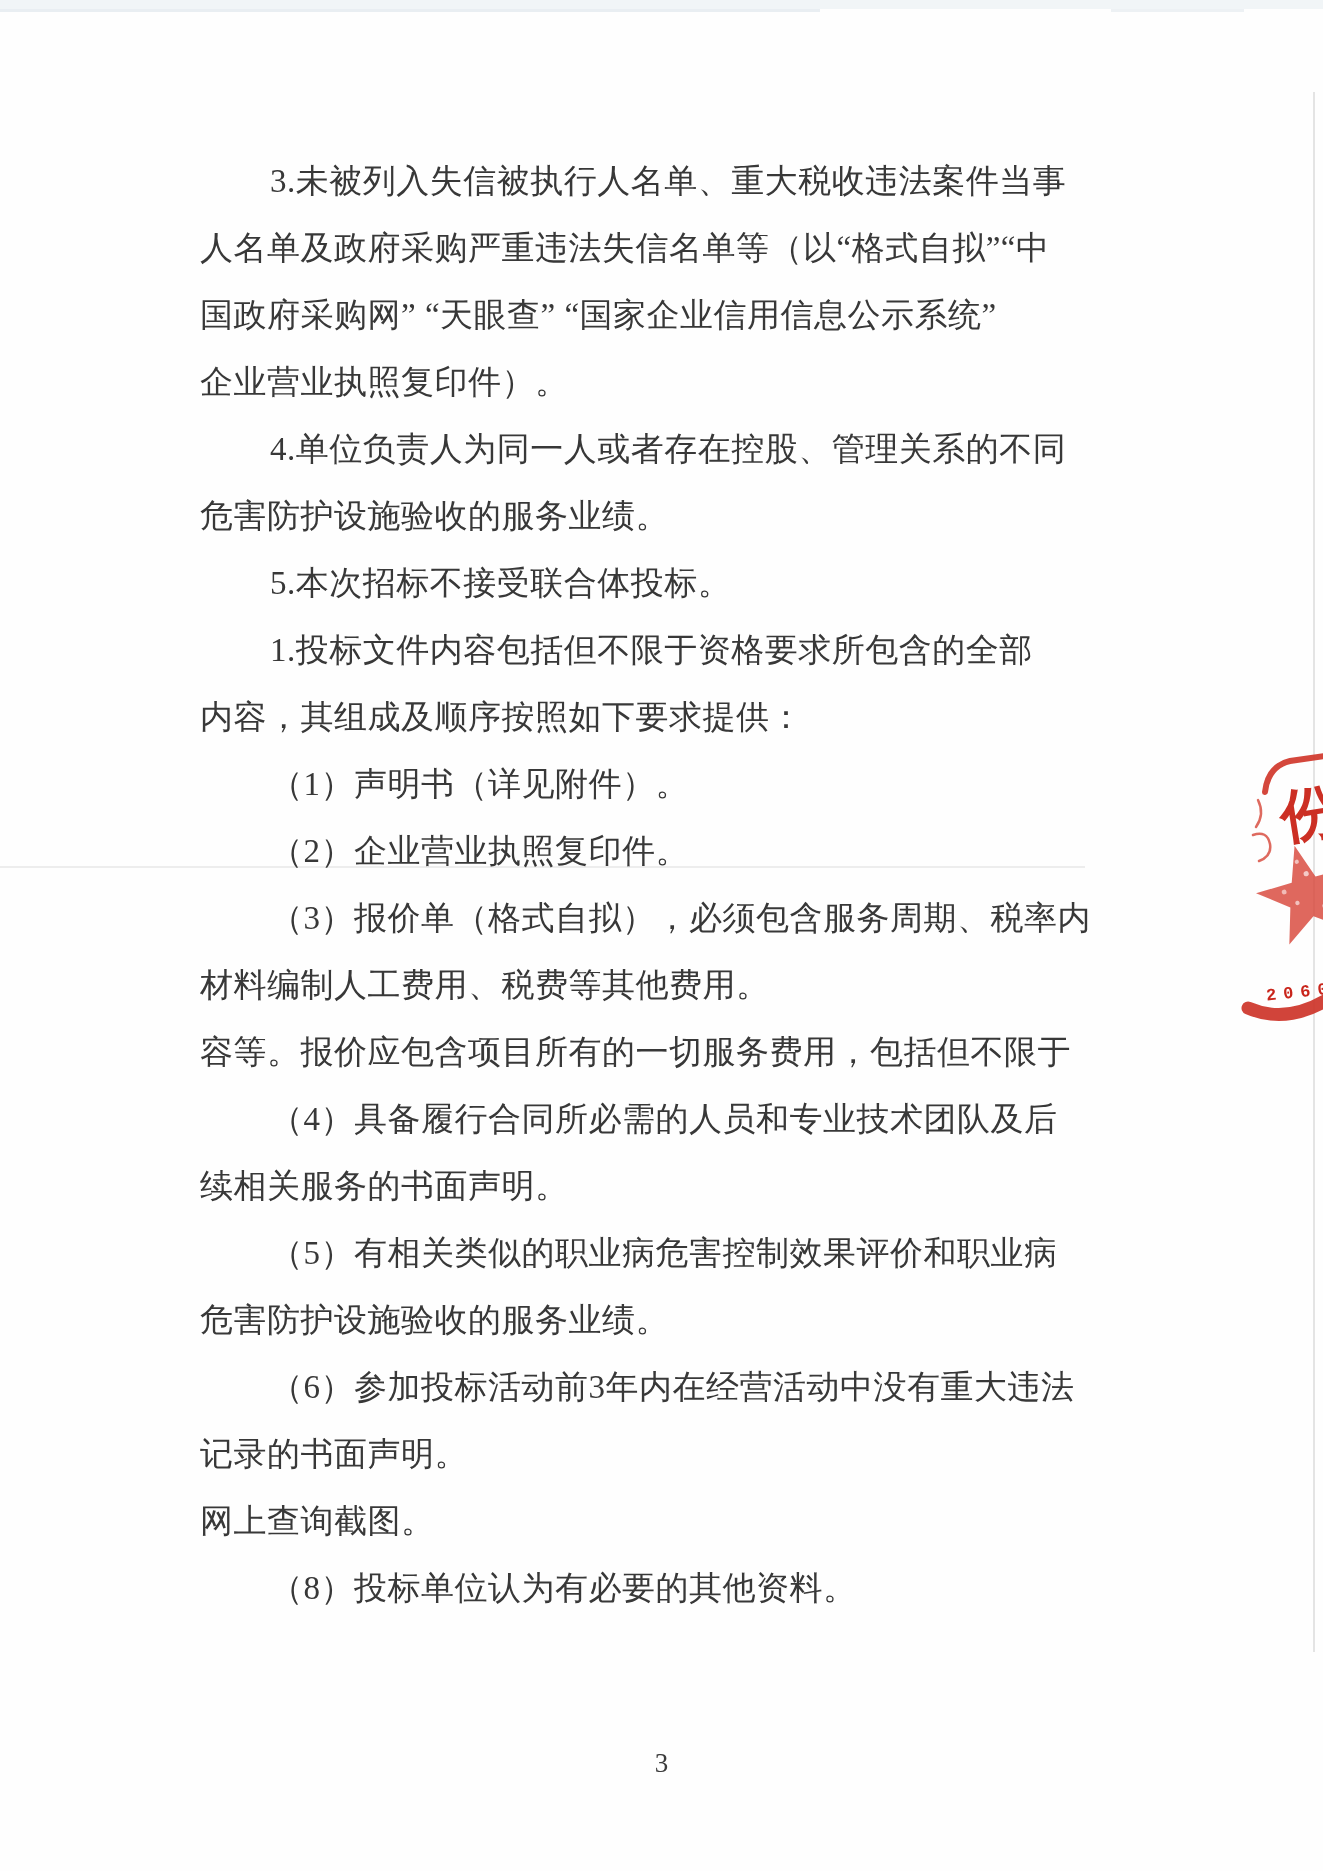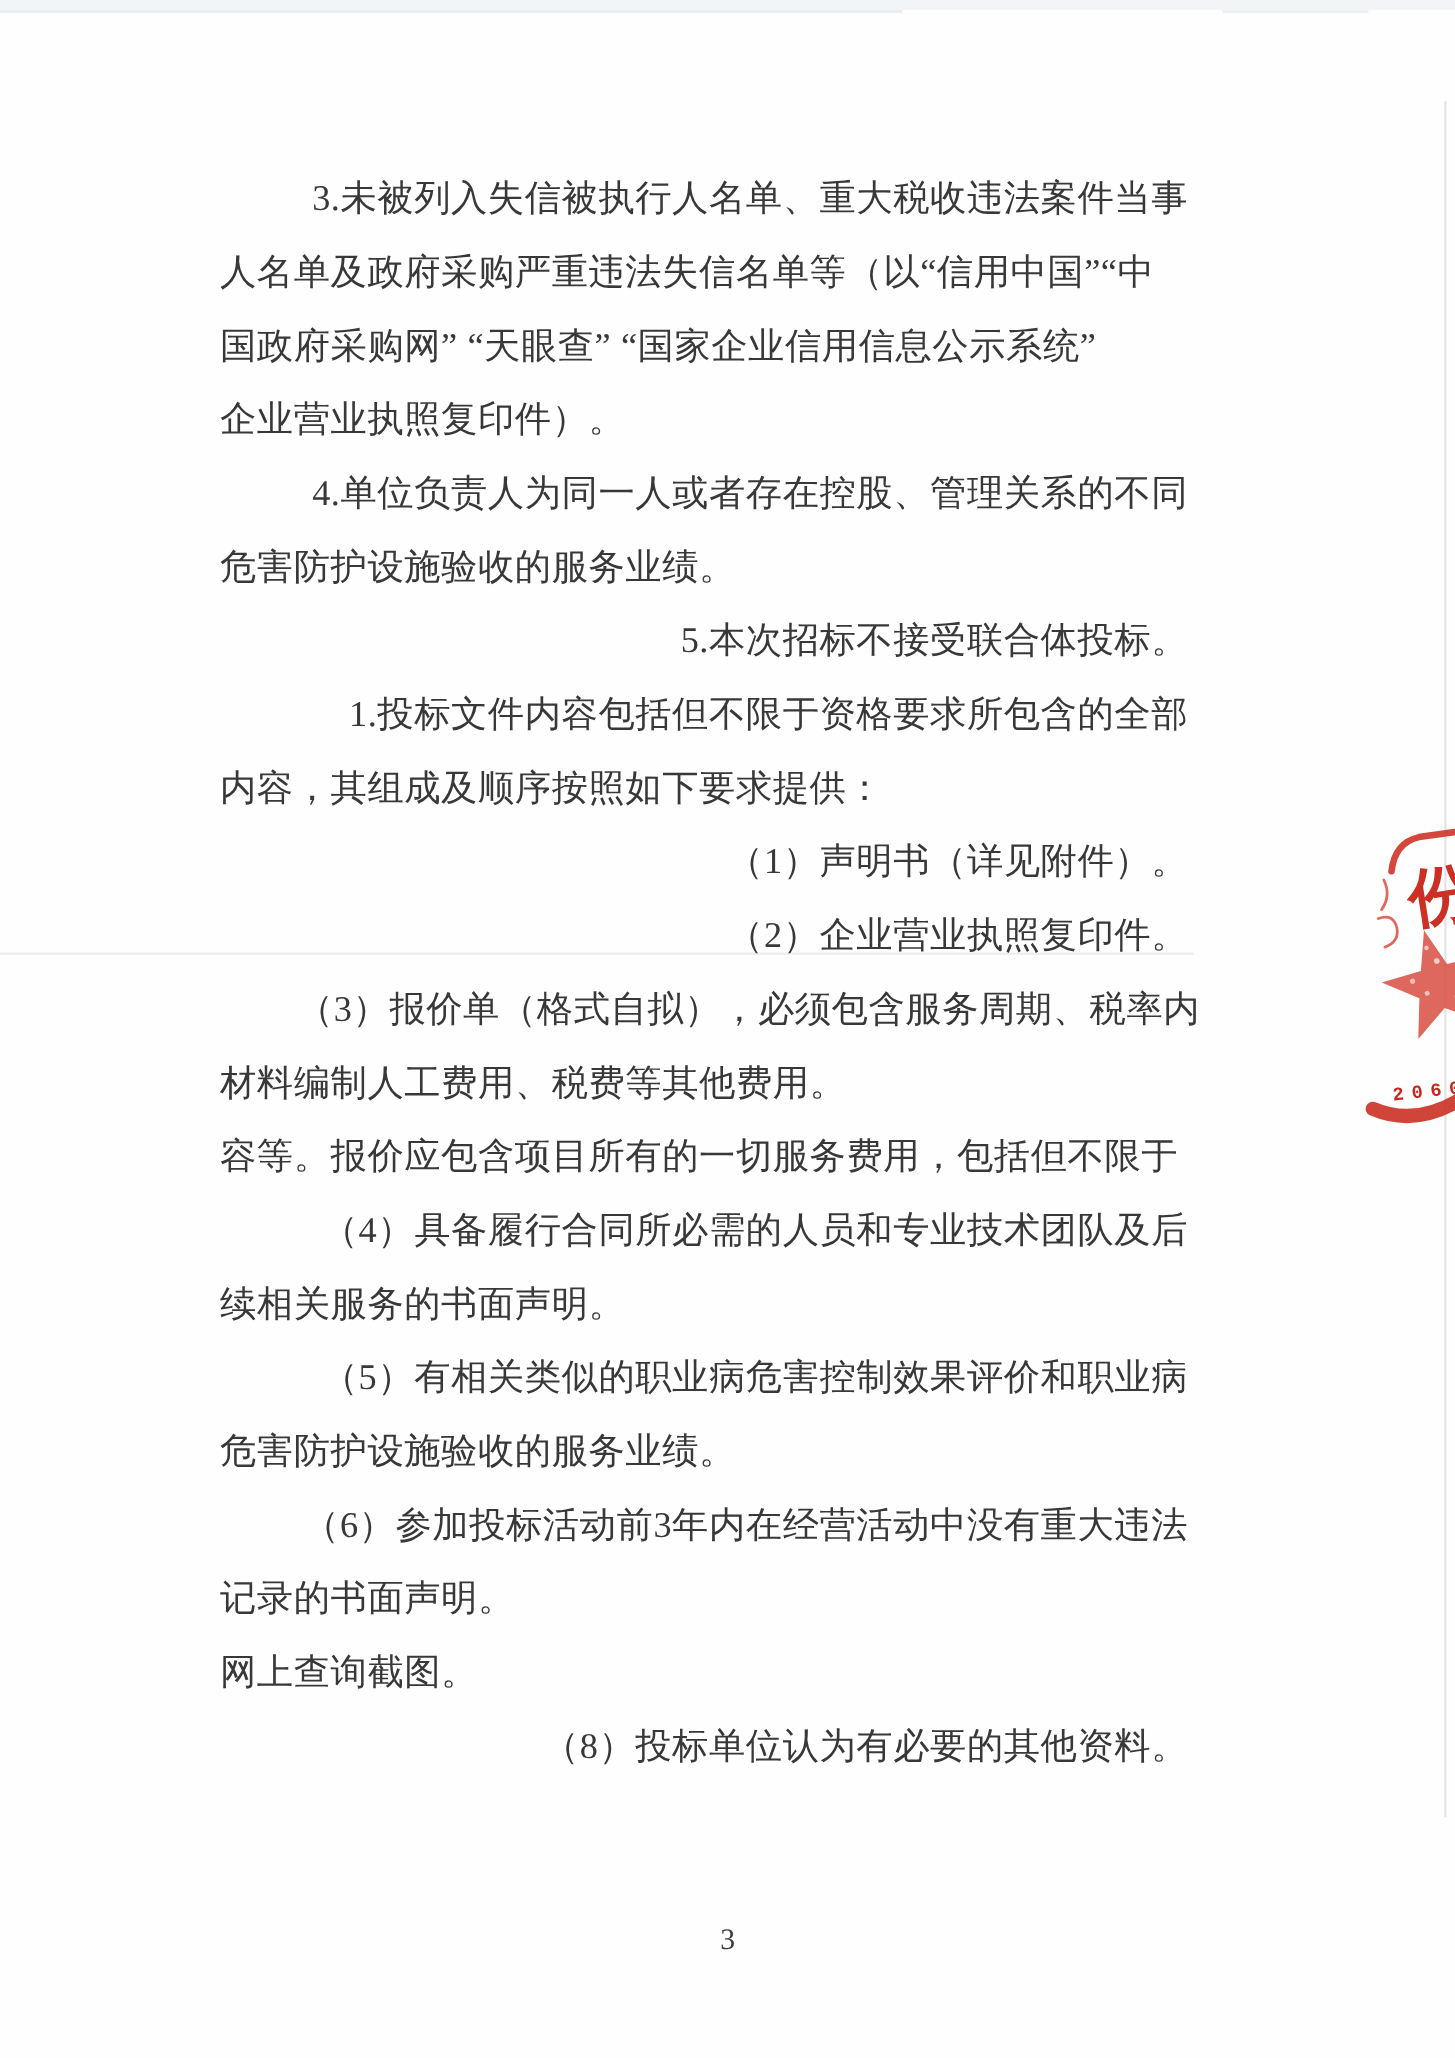--- a/index.html
+++ b/index.html
@@ -24,21 +24,21 @@
   .doc-body { position: absolute; left: 200px; top: 148px; width: 880px; }
   .line {
     height: 67px;
     line-height: 67px;
     font-size: 33px;
     color: #383838;
     letter-spacing: .5px;
     white-space: nowrap;
     overflow: visible;
   }
-  .line.indent { padding-left: 70px; text-align: right; }
+  .line.indent { padding-left: 70px; }
   .line.heading {
     font-family: "Liberation Sans", "DejaVu Sans", sans-serif;
     font-weight: 700;
     color: #242424;
     letter-spacing: 1px;
   }
   .page-number {
     position: absolute;
     left: 0; top: 1748px;
     width: 100%;
@@ -55,21 +55,21 @@
 <div class="page">
 
   <div class="top-streak-1"></div>
   <div class="top-streak-2"></div>
   <div class="top-streak-3"></div>
   <div class="edge-line"></div>
   <div class="scan-line"></div>
 
   <div class="doc-body">
       <div class="line indent">3.未被列入失信被执行人名单、重大税收违法案件当事</div>
-      <div class="line">人名单及政府采购严重违法失信名单等（以“信用中国”“中</div>
+      <div class="line">人名单及政府采购严重违法失信名单等（以“格式自拟”“中</div>
       <div class="line">国政府采购网” “天眼查” “国家企业信用信息公示系统”</div>
       <div class="line">企业营业执照复印件）。</div>
       <div class="line indent">4.单位负责人为同一人或者存在控股、管理关系的不同</div>
       <div class="line">危害防护设施验收的服务业绩。</div>
       <div class="line indent">5.本次招标不接受联合体投标。</div>
       <div class="line indent">1.投标文件内容包括但不限于资格要求所包含的全部</div>
       <div class="line">内容，其组成及顺序按照如下要求提供：</div>
       <div class="line indent">（1）声明书（详见附件）。</div>
       <div class="line indent">（2）企业营业执照复印件。</div>
       <div class="line indent">（3）报价单（格式自拟），必须包含服务周期、税率内</div>

